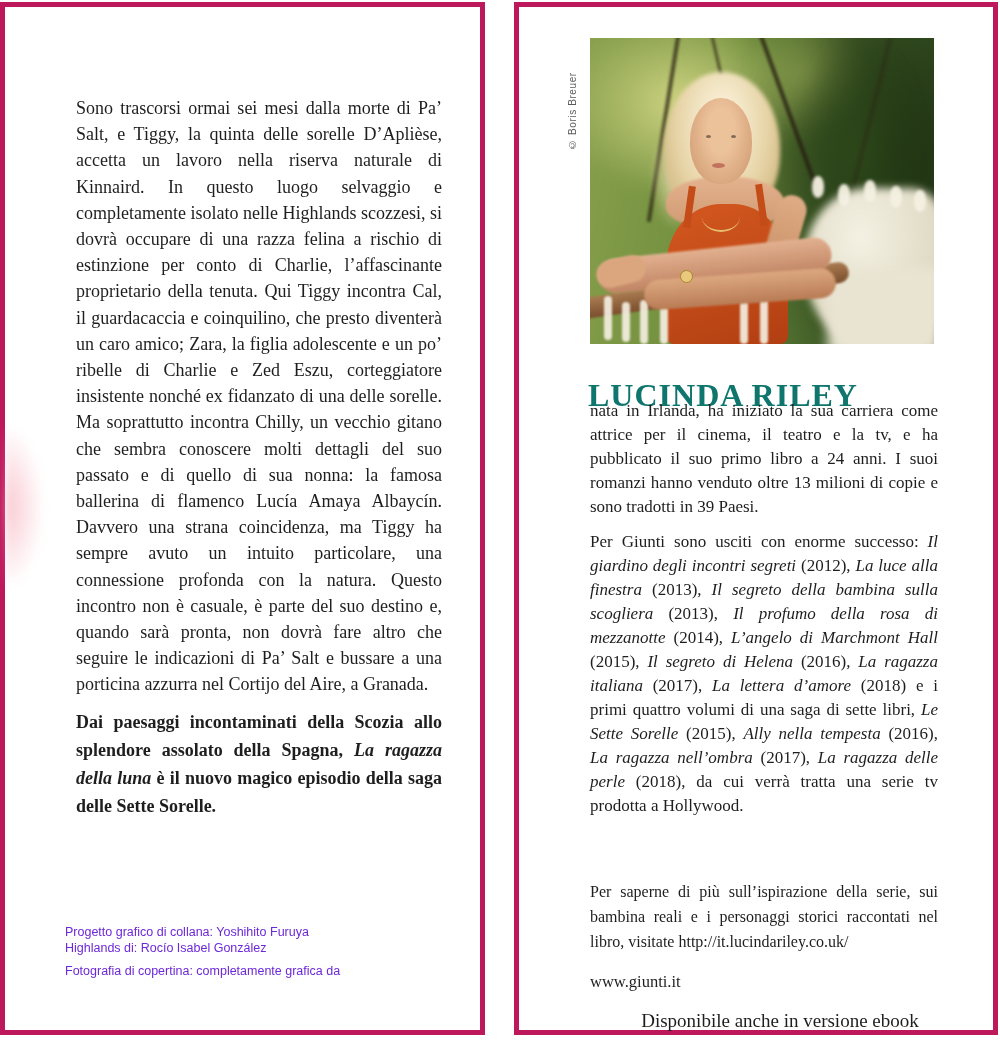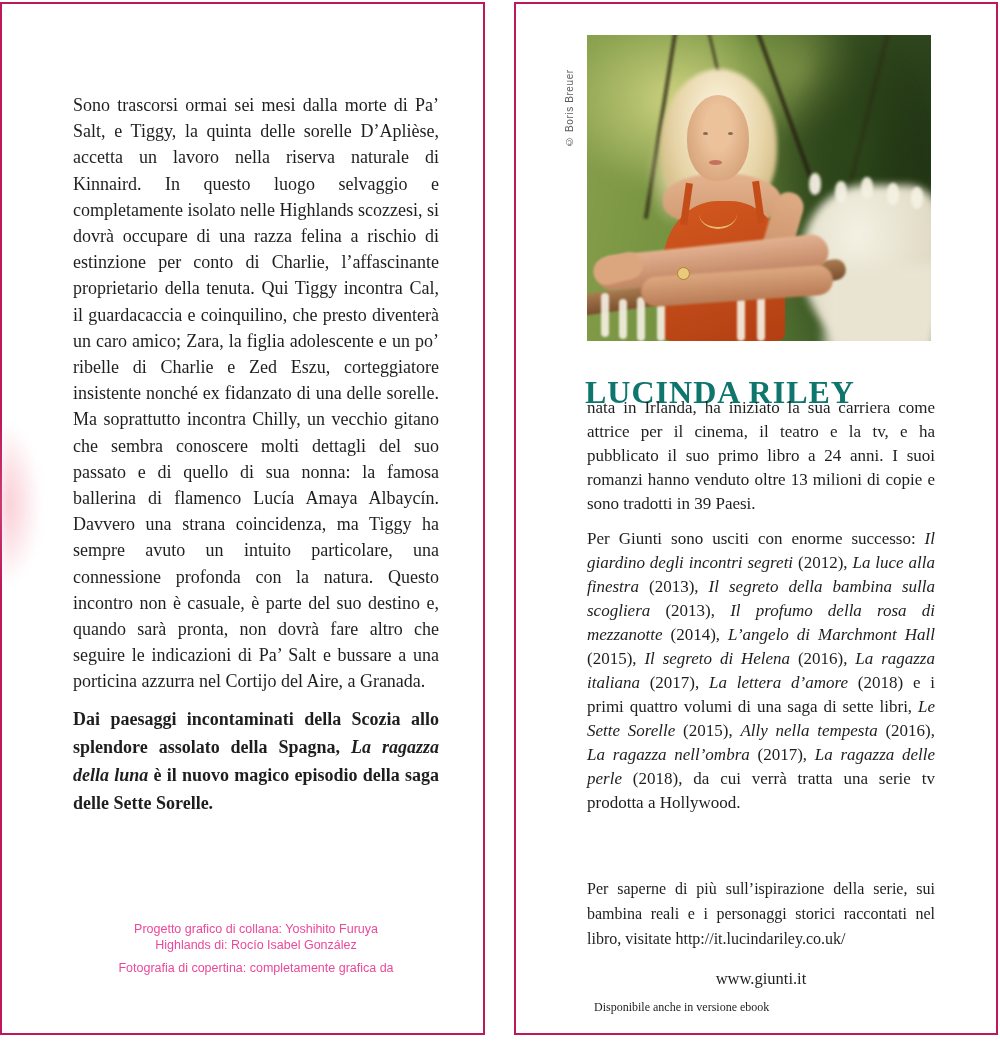--- a/index.html
+++ b/index.html
@@ -1,48 +1,48 @@
 <!DOCTYPE html>
 <html lang="it"><head>
 <meta charset="utf-8">
 <style>
   html,body{margin:0;padding:0;}
   body{
     width:1000px;height:1041px;position:relative;background:#ffffff;
     font-family:"Liberation Serif", serif;color:#1e1e1e;overflow:hidden;
   }
   .page{position:absolute;top:2px;height:1033px;background:#fff;
-    border:2px solid #be185d;box-sizing:border-box;}
+    border:5px solid #be185d;box-sizing:border-box;}
   .page-left{left:0;width:485px;}
   .page-right{left:514px;width:484px;}
 
   
   .pink-bleed{position:absolute;left:0;top:388px;width:64px;height:224px;
     background:radial-gradient(ellipse 55px 115px at 0% 50%, rgba(246,170,184,.65), rgba(246,170,184,0) 72%);
     filter:blur(4px);pointer-events:none;}
   .left-inner{position:absolute;left:71px;top:88px;width:366px;}
   .synopsis{margin:0;font-size:18px;line-height:26.2px;text-align:justify;}
   .highlight{margin:10px 0 0;font-size:18px;line-height:28px;text-align:justify;font-weight:bold;}
-  .credits{position:absolute;left:60px;top:917px;width:388px;text-align:center;
-    font-family:"Liberation Sans", sans-serif;font-size:12.5px;line-height:16px;color:#ec4899;}
+  .credits{position:absolute;left:60px;top:917px;width:388px;
+    font-family:"Liberation Sans", sans-serif;font-size:12.5px;line-height:16px;color:#6d28d9;}
   .credits .group + .group{margin-top:7px;}
 
   
   .photo-credit{position:absolute;left:48px;top:33px;height:110px;
     writing-mode:vertical-rl;transform:rotate(180deg);
     font-family:"Liberation Sans", sans-serif;font-size:10px;letter-spacing:.6px;color:#5a5a5a;}
   .author-name{position:absolute;left:69px;top:344px;width:350px;
     font-size:32px;line-height:46px;letter-spacing:1px;color:#0f766e;white-space:nowrap;}
   .bio-block{position:absolute;left:71px;top:392px;width:348px;}
   .bio-block p{margin:0;font-size:17px;line-height:24px;text-align:justify;}
   .bio-block p + p{margin-top:11px;}
   .more-info{position:absolute;left:71px;top:856px;width:348px;
     font-size:16px;line-height:25px;text-align:justify;}
-  .website{position:absolute;left:71px;top:948px;width:348px;text-align:center;font-size:16.5px;}
-  .ebook{position:absolute;left:78px;top:984px;width:348px;text-align:left;font-size:12px;}
+  .website{position:absolute;left:71px;top:948px;width:348px;font-size:16.5px;}
+  .ebook{position:absolute;left:87px;top:984px;width:348px;text-align:center;font-size:19px;}
 
   
   .photo{position:absolute;left:71px;top:31px;width:344px;height:306px;overflow:hidden;background:#5c7c35;}
   .photo div{position:absolute;}
   .ph-bg{left:-12px;top:-12px;right:-12px;bottom:-12px;
     background:linear-gradient(100deg,#8aa14e 0%,#73913f 35%,#47652c 70%,#2c471f 100%);filter:blur(3px);}
   .ph-light1{left:-30px;top:-30px;width:240px;height:190px;
     background:radial-gradient(ellipse, rgba(213,216,134,.95), rgba(213,216,134,0) 70%);filter:blur(8px);}
   .ph-light2{left:150px;top:-20px;width:130px;height:120px;
     background:radial-gradient(circle, rgba(178,198,100,.85), rgba(178,198,100,0) 70%);filter:blur(7px);}

